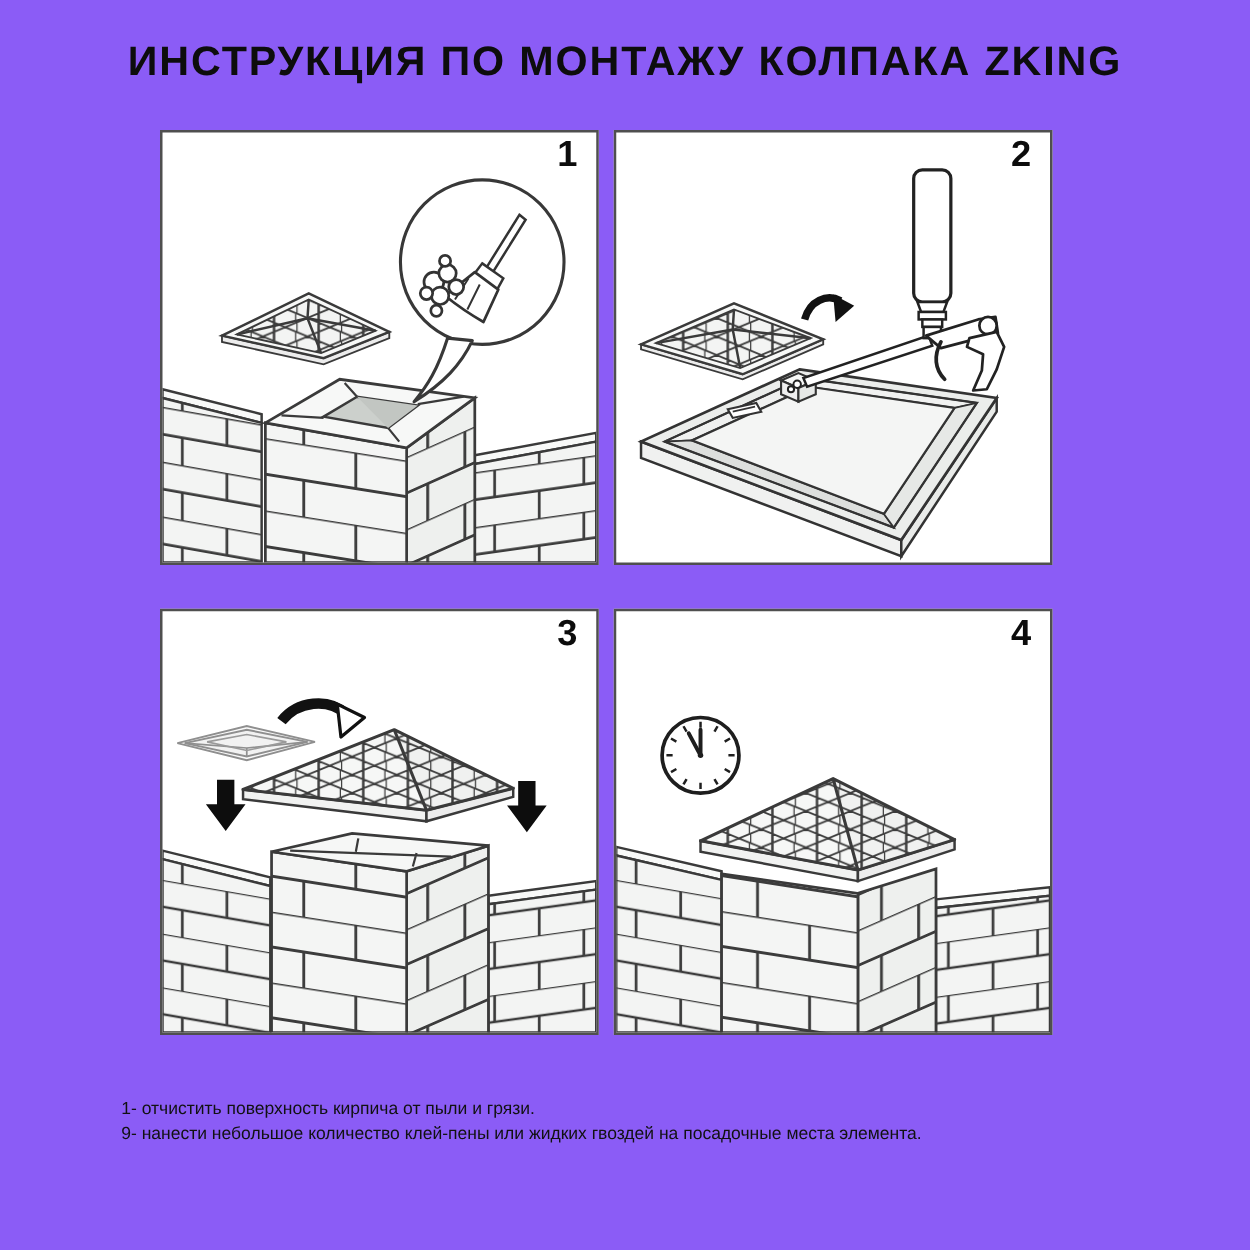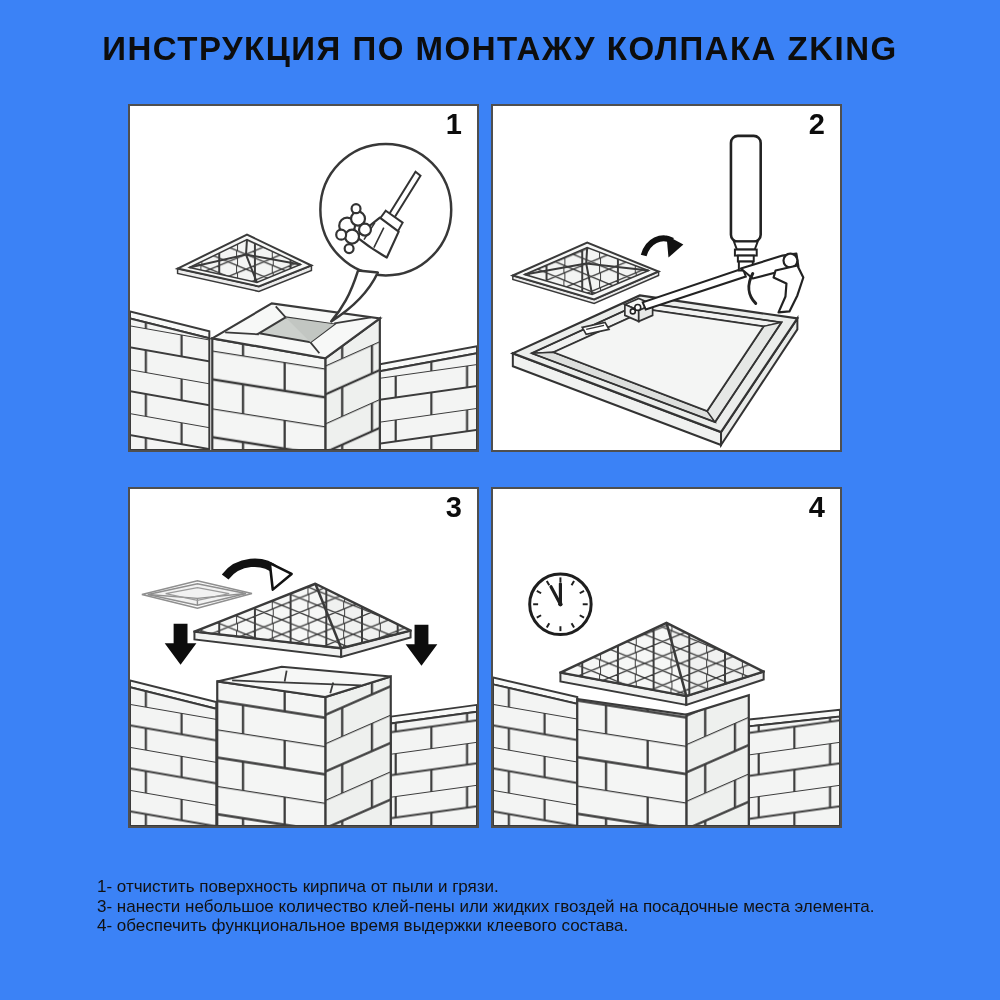--- a/index.html
+++ b/index.html
@@ -1,27 +1,27 @@
 <!DOCTYPE html>
 <html><head>
 <meta charset="utf-8">
 <style>
   html,body{margin:0;padding:0;background:#fff;}
-  .page{position:relative;width:1000px;height:1000px;background:#3b82f6;overflow:hidden;
+  .page{position:relative;width:1000px;height:1000px;background:#8b5cf6;overflow:hidden;
         font-family:"Liberation Sans","DejaVu Sans",sans-serif;color:#0e0e0e;}
   .title{position:absolute;top:30px;left:0;width:100%;text-align:center;
          font-size:33px;font-weight:800;letter-spacing:1.5px;white-space:nowrap;color:#0d0d0d;}
   .panel{position:absolute;border:2px solid #4f4f4f;background:#fff;box-sizing:border-box;}
   .panel svg{display:block;width:100%;height:100%;}
   .panel-number{position:absolute;top:4px;right:15px;font-size:29px;font-weight:800;color:#0c0c0c;line-height:1;}
   #p1{left:128px;top:104px;width:351px;height:348px;}
   #p2{left:491px;top:104px;width:351px;height:348px;}
   #p3{left:128px;top:487px;width:351px;height:341px;}
   #p4{left:491px;top:487px;width:351px;height:341px;}
-  .instructions{position:absolute;left:97px;top:877px;font-size:17px;line-height:19.5px;color:#111;}
+  .instructions{position:absolute;left:97px;top:877px;font-size:14px;line-height:19.5px;color:#111;}
 </style>
 </head>
 <body>
 
 <div class="page">
 
   <div class="title">ИНСТРУКЦИЯ ПО МОНТАЖУ КОЛПАКА ZKING</div>
 
   <svg width="0" height="0" style="position:absolute" aria-hidden="true">
     <defs>
@@ -236,17 +236,16 @@
         <path d="M68,118 L68,97" stroke-width="3.2" stroke-linecap="round"></path>
         <path d="M68,118 L58.5,100" stroke-width="3.2" stroke-linecap="round"></path>
         <circle cx="68" cy="118" r="2.2" fill="#1e1e1e" stroke="none"></circle>
       </g>
     </svg>
     <div class="panel-number">4</div>
   </div>
 
   <div class="instructions">
     <div>1- отчистить поверхность кирпича от пыли и грязи.</div>
-    <div>3- нанести небольшое количество клей-пены или жидких гвоздей на посадочные места элемента.</div>
-    <div>4- обеспечить функциональное время выдержки клеевого состава.</div>
+    <div>9- нанести небольшое количество клей-пены или жидких гвоздей на посадочные места элемента.</div>
   </div>
 
 </div>
 
 </body></html>

